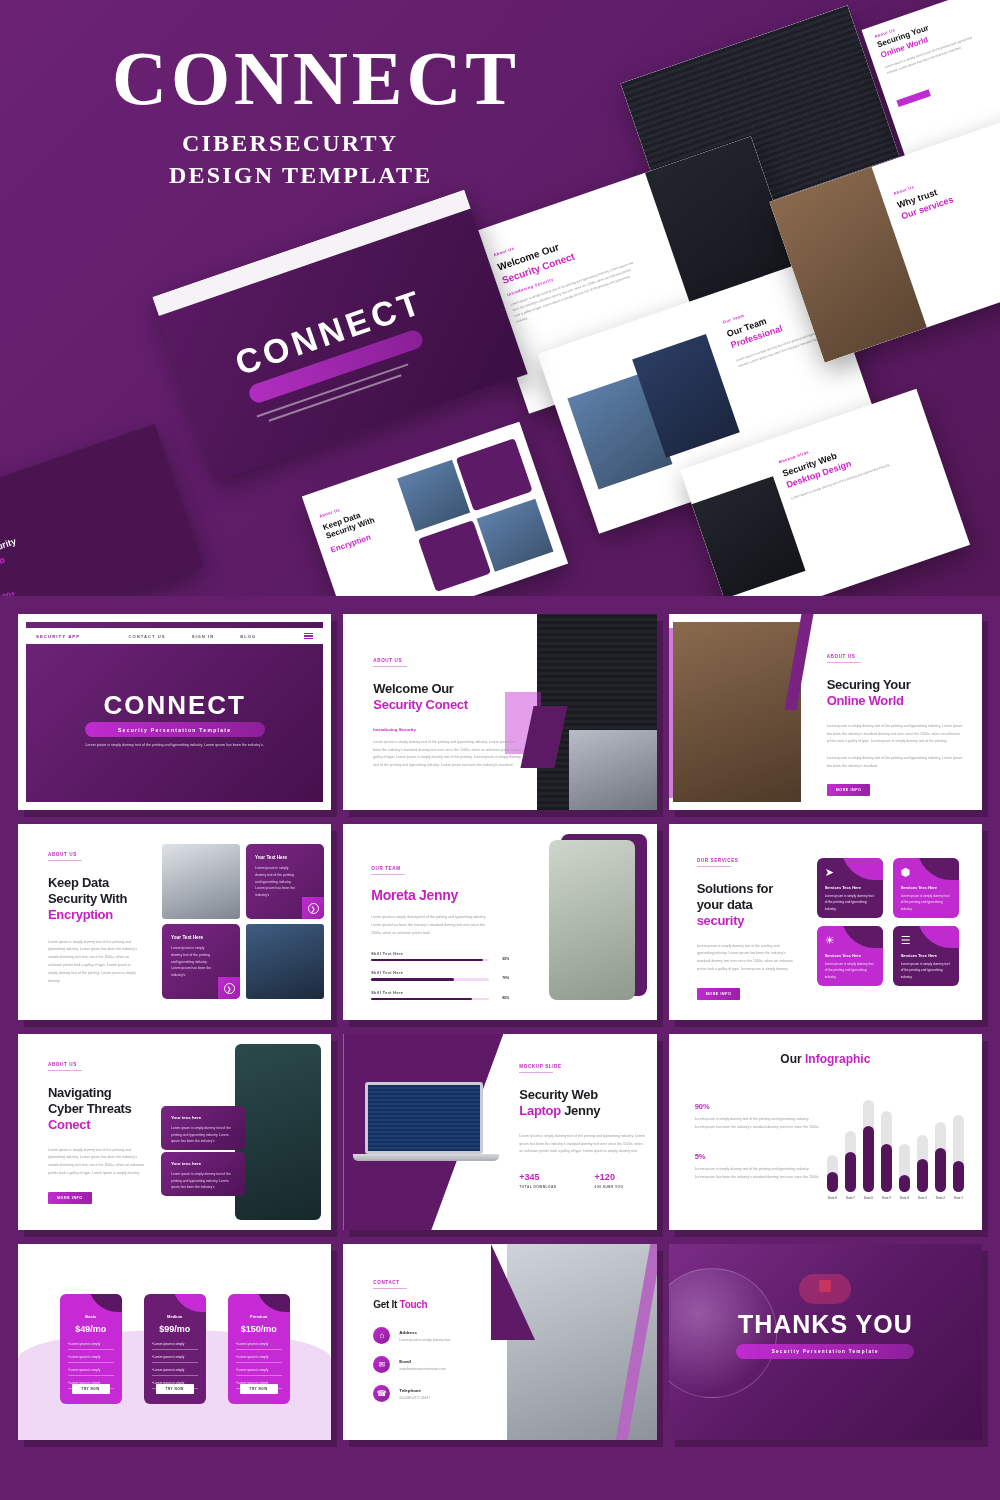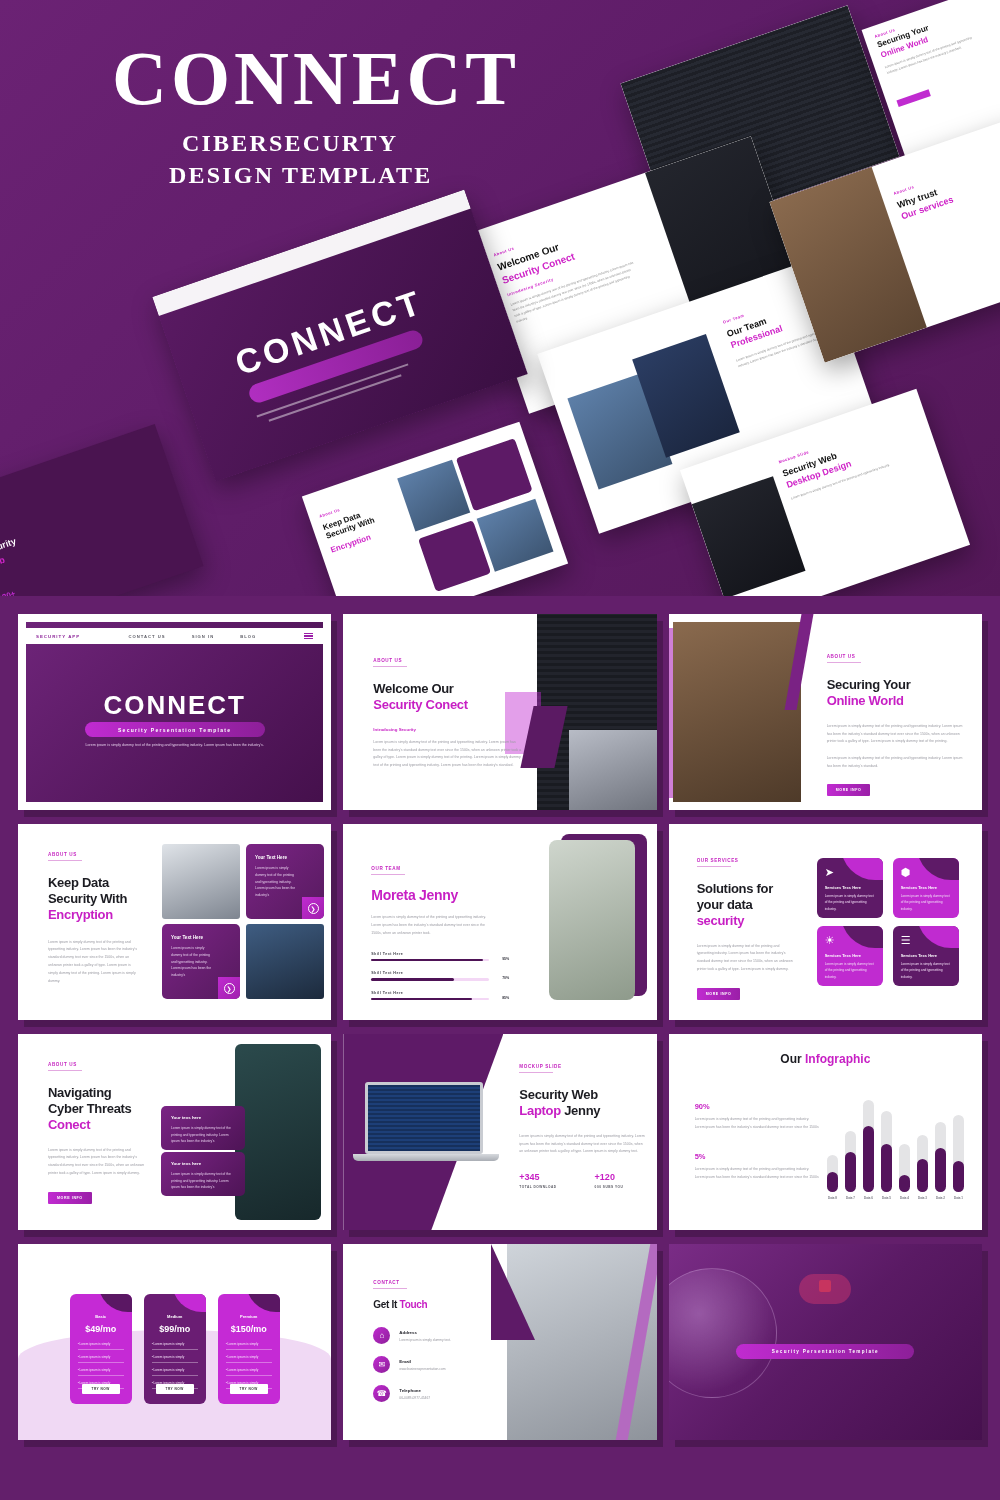--- a/index.html
+++ b/index.html
@@ -166,21 +166,21 @@
   .bcol { width:11px; position:relative; display:flex; flex-direction:column; justify-content:flex-end; align-items:center;}
   .btrack { width:11px; background:#e4e4e6; border-radius:6px; position:relative; display:flex; align-items:flex-end;}
   .bfill { width:11px; background:#54145c; border-radius:6px;}
   .blbl { font-size:3px; color:#7b7b84; margin-top:4px; font-weight:700; white-space:nowrap;}
   .pk-pct { font-size:7.5px; font-weight:800; color:#c71fc4;}
 
   
   .pr-ttl { text-align:center; font-size:12px; font-weight:800; color:#c71fc4; padding-top:24px;}
   .pr-wave { position:absolute; left:0; bottom:0; width:100%; height:110px; background:#f0d9f4;
              border-radius:100% 100% 0 0 / 58px 58px 0 0; }
-  .pcards { position:absolute; left:0; right:0; top:50px; display:flex; justify-content:center; gap:12px;}
+  .pcards { position:absolute; left:0; right:0; top:50px; display:flex; justify-content:center; gap:22px;}
   .pcard { width:62px; height:110px; border-radius:6px; position:relative; overflow:hidden;
            background:#c52ad5; }
   .pcard.mid { background:#6a1d73; }
   .pcard .pblob { position:absolute; right:-12px; top:-16px; width:46px; height:34px; border-radius:0 0 0 30px; background:#5a1763;}
   .pcard.mid .pblob { background:#c52ad5; }
   .pname { position:absolute; left:0; right:0; top:20px; text-align:center; font-size:4px; font-weight:800; color:#fff;}
   .pprice{ position:absolute; left:0; right:0; top:30px; text-align:center; font-size:9px; font-weight:800; color:#fff;}
   .pfeat { position:absolute; left:8px; right:8px; font-size:3.1px; color:#f6e2f9; border-bottom:.5px solid rgba(255,255,255,.35); padding-bottom:3px;}
   .pbtn  { position:absolute; left:50%; transform:translateX(-50%); bottom:10px; width:38px; height:10px; background:#fff;
            border-radius:1px; display:flex; align-items:center; justify-content:center; font-size:3.2px; font-weight:800; color:#333; letter-spacing:.5px;}
@@ -628,16 +628,17 @@
             <div class="ct-v">06-0089-0977-45467</div>
           </div>
         </div>
       </div>
     </div>
 
     <div class="slide s12">
       <div class="s12-globe"></div>
       <div class="s12-cloud"></div>
       <div class="s12-lock"></div>
+      <div class="s12-ttl">THANKS YOU</div>
       <div class="s12-pill">Security Persentation Template</div>
     </div>
   </div>
 </div>
 
 </body></html>

